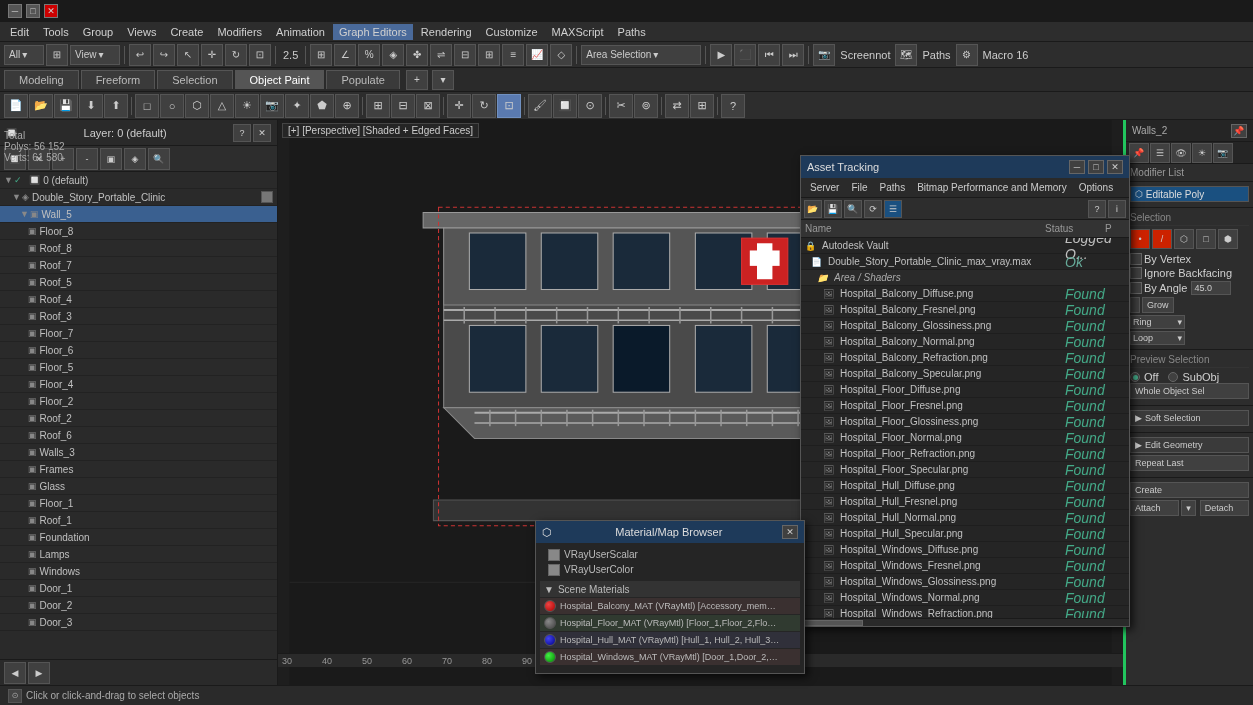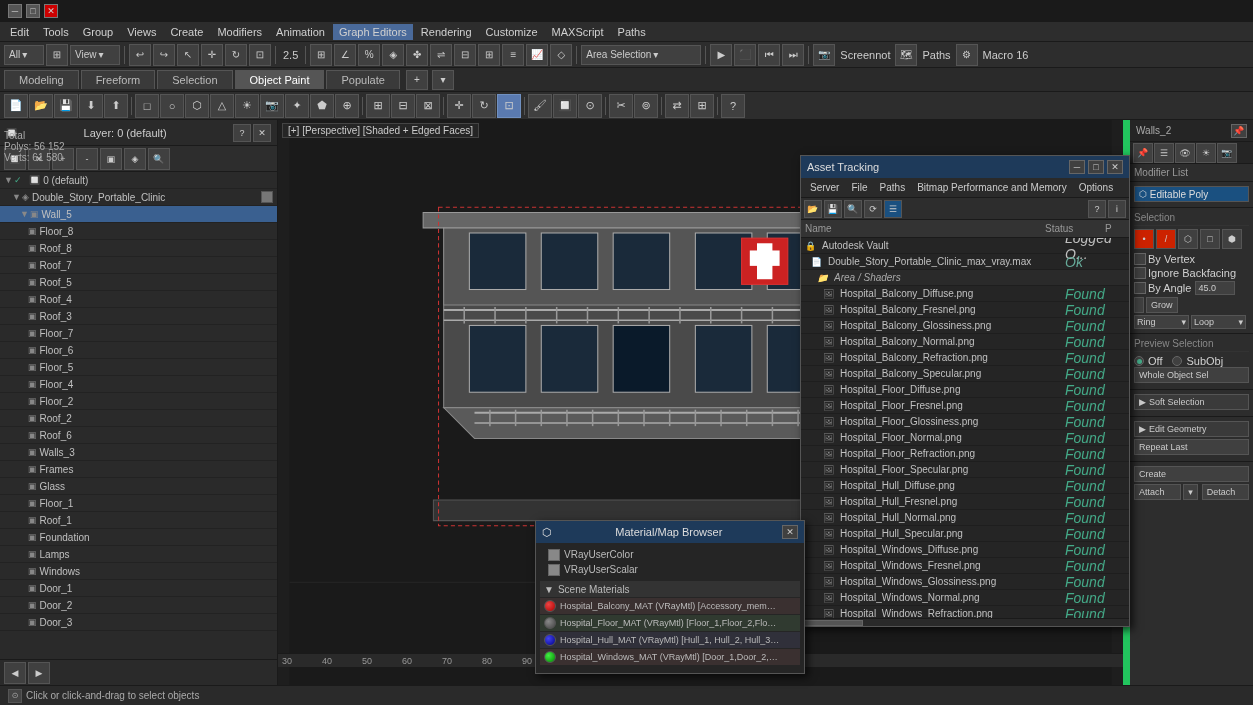--- a/index.html
+++ b/index.html
@@ -238,21 +238,21 @@
       display: flex;
       align-items: center;
       justify-content: center;
     }
     .building-svg { width: 100%; height: 100%; }
 
     
     #right-panel {
       width: 130px;
       background: #2d2d2d;
-      border-left: 7px solid #22c55e;
+      border-left: 3px solid #22c55e;
       display: flex;
       flex-direction: column;
     }
     #right-panel-header {
       height: 22px;
       background: #252525;
       display: flex;
       align-items: center;
       padding: 0 6px;
       font-size: 10px;
@@ -1014,21 +1014,21 @@
       </div>
       <div class="rp-row">
         <div class="rp-checkbox"></div>
         <span>By Angle</span>
         <input class="rp-input-sm" value="45.0" style="margin-left: 2px;">
       </div>
       <div style="display:flex;gap:2px;margin-top:2px;">
         <div class="rp-btn"></div>
         <div class="rp-btn">Grow</div>
       </div>
-      <div style="display:flex;gap:2px;margin-top:2px;">
+      <div style="display:flex;gap:2px;margin-top:2px;flex-direction:column;">
         <div class="rp-dropdown-sm">
           <span>Ring</span>
           <span>▾</span>
         </div>
         <div class="rp-dropdown-sm">
           <span>Loop</span>
           <span>▾</span>
         </div>
       </div>
     </div>
@@ -1265,25 +1265,25 @@
   <div id="mb-titlebar">
     <span style="margin-right:4px;">⬡</span>
     <span>Material/Map Browser</span>
     <div style="width:16px;height:14px;background:#404040;border:1px solid #666;display:flex;align-items:center;justify-content:center;cursor:pointer;font-size:9px;color:#ccc;">✕</div>
   </div>
   <div id="mb-content">
 
     <div class="mb-section">
       <div class="mb-item">
         <div class="mb-color-box" style="background:#888;"></div>
-        <span>VRayUserColor</span>
+        <span>VRayUserScalar</span>
       </div>
       <div class="mb-item">
         <div class="mb-color-box" style="background:#888;"></div>
-        <span>VRayUserScalar</span>
+        <span>VRayUserColor</span>
       </div>
     </div>
 
     <div class="mb-section">
       <div class="mb-section-header">
         <span style="margin-right:4px;">▼</span>
         <span>Scene Materials</span>
       </div>
       <div class="mb-scene-item" style="background:#3a3030;">
         <div class="mb-ball red-ball"></div>

